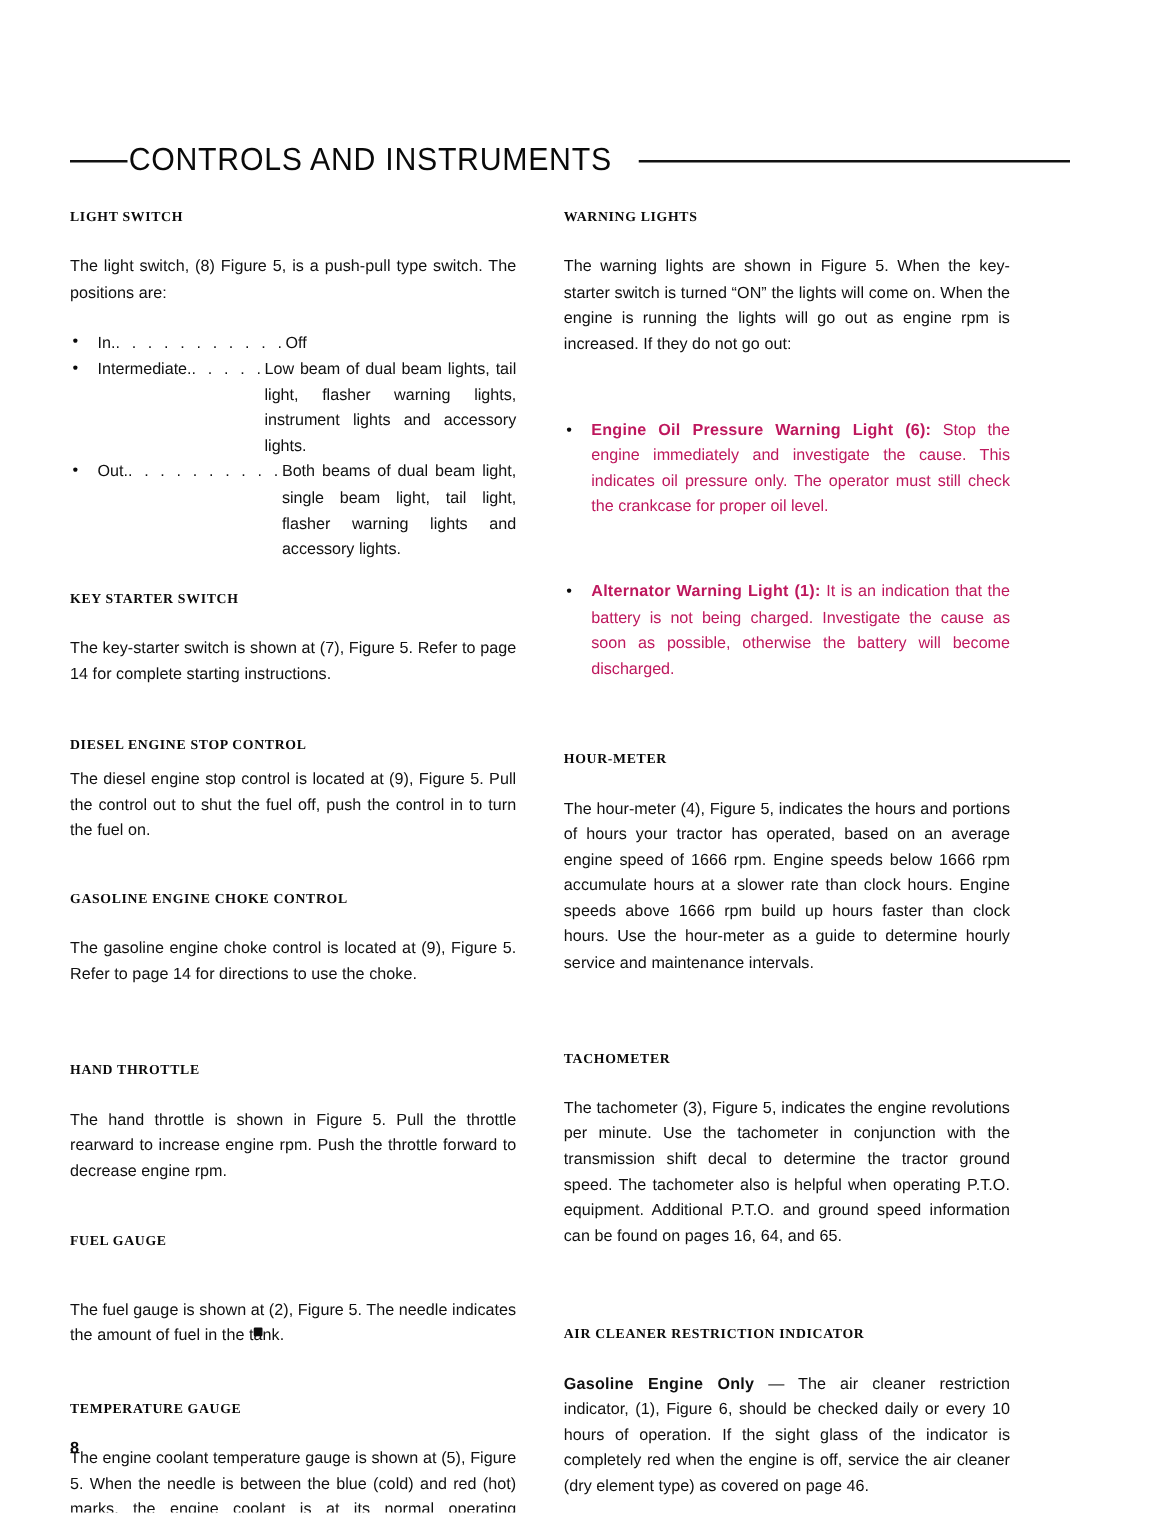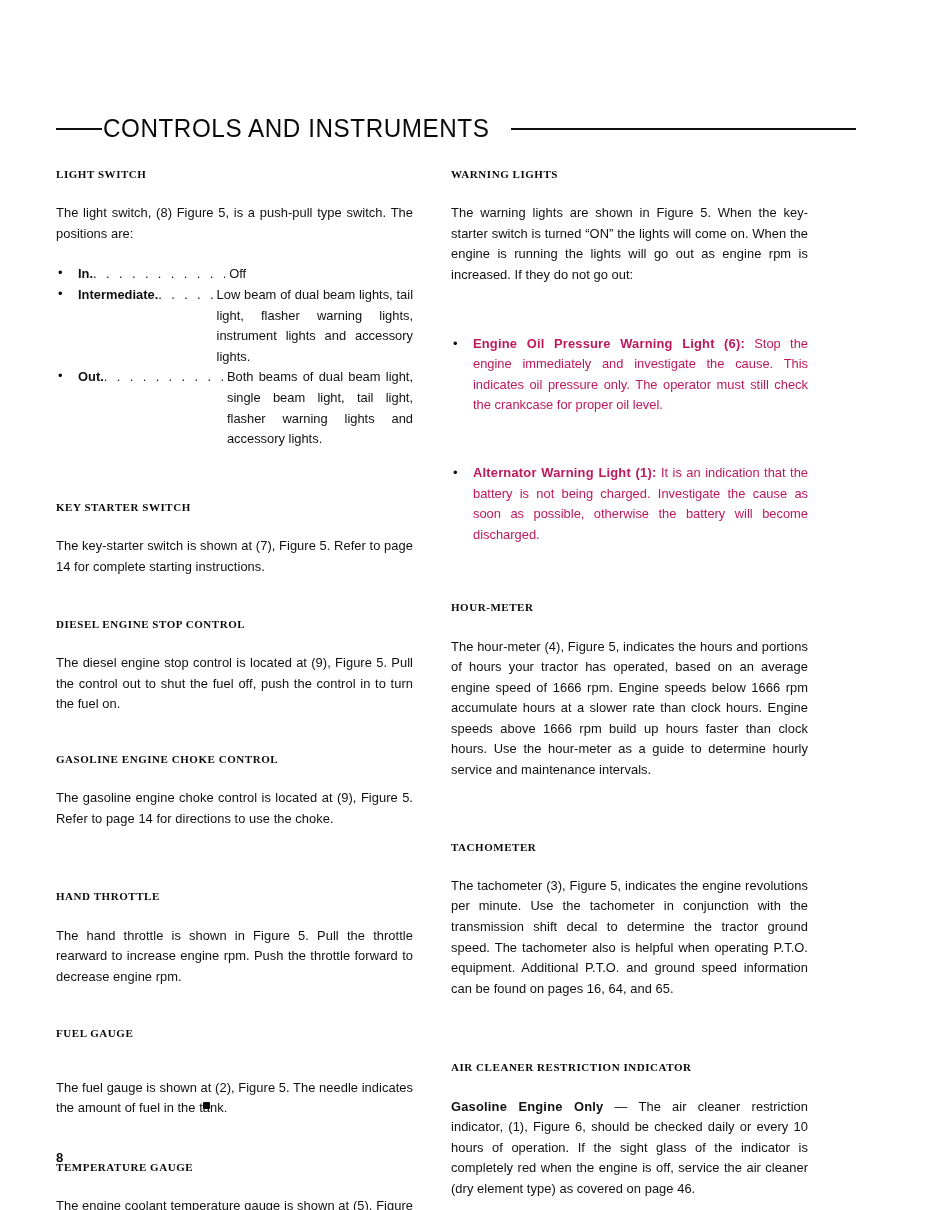--- a/index.html
+++ b/index.html
@@ -105,21 +105,20 @@
     line-height: 20.6px;
     color: #0a0a0a;
   }
   .leader-row {
     display: flex;
     align-items: flex-start;
   }
   .leader-term {
     white-space: pre;
     flex: 0 0 auto;
-    font-weight: bold;
   }
   .leader-dots {
     white-space: pre;
     flex: 0 0 auto;
     letter-spacing: 2.9px;
   }
   .leader-def {
     flex: 1 1 auto;
     text-align: justify;
     text-align-last: left;
@@ -212,28 +211,28 @@
         <li>
           <div class="leader-row">
             <span class="leader-term">Out.</span>
             <span class="leader-dots">. . . . . . . . . .</span>
             <span class="leader-def">Both beams of dual beam light, single beam light, tail light, flasher warning lights and accessory lights.</span>
           </div>
         </li>
       </ul>
     </div>
 
-    <div style="margin-top:51px;">
+    <div style="margin-top:23px;">
       <div class="sec-head">KEY STARTER SWITCH</div>
       <p class="body-text" style="margin-top:22px;">The key-starter switch is shown at (7), Figure 5. Refer to page 14 for complete starting instructions.</p>
     </div>
 
     <div style="margin-top:41px;">
       <div class="sec-head">DIESEL ENGINE STOP CONTROL</div>
-      <p class="body-text" style="margin-top:22px;">The diesel engine stop control is located at (9), Figure 5. Pull the control out to shut the fuel off, push the control in to turn the fuel on.</p>
+      <p class="body-text" style="margin-top:10px;">The diesel engine stop control is located at (9), Figure 5. Pull the control out to shut the fuel off, push the control in to turn the fuel on.</p>
     </div>
 
     <div style="margin-top:38px;">
       <div class="sec-head">GASOLINE ENGINE CHOKE CONTROL</div>
       <p class="body-text" style="margin-top:22px;">The gasoline engine choke control is located at (9), Figure 5. Refer to page 14 for directions to use the choke.</p>
     </div>
 
     <div style="margin-top:61px;">
       <div class="sec-head">HAND THROTTLE</div>
       <p class="body-text" style="margin-top:22px;">The hand throttle is shown in Figure 5. Pull the throttle rearward to increase engine rpm. Push the throttle forward to decrease engine rpm.</p>

